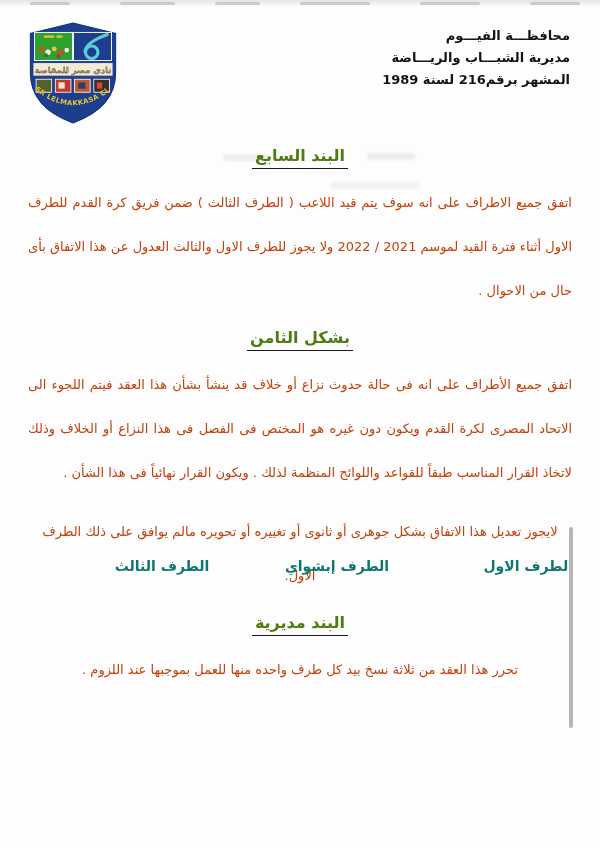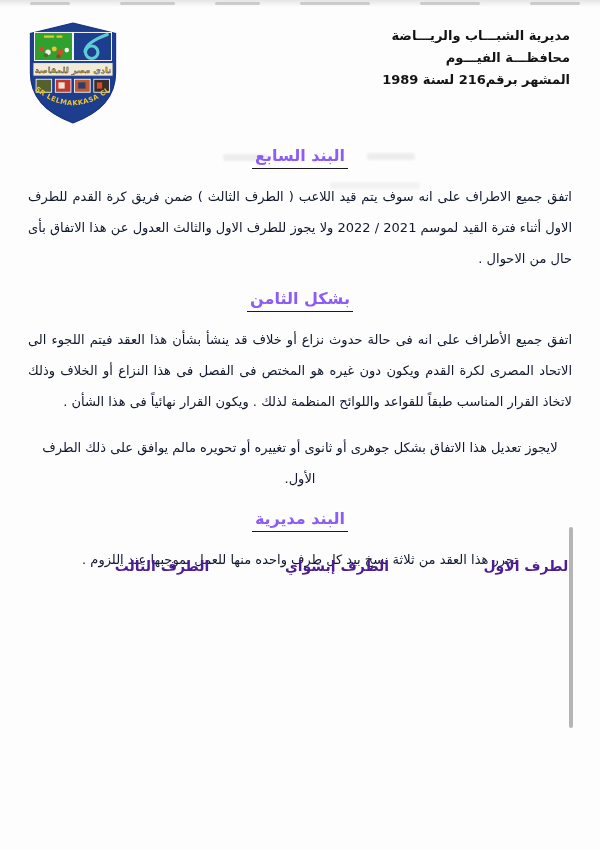--- a/index.html
+++ b/index.html
@@ -40,34 +40,34 @@
     font-weight:bold;font-size:13px;line-height:22px;
     color:#141414;
   }
   
   .doc{
     position:absolute;top:146px;left:28px;right:28px;
     direction:rtl;
   }
   .clause-title{
     text-align:center;font-size:16px;font-weight:bold;margin:0 0 12px;
-    color:#8b5cf6;
+    color:#4d7c0f;
   }
   .clause-title span{
     display:inline-block;border-bottom:1.6px solid #1a1a1a;padding:0 3px 3px;
   }
   .clause-body{
-    margin:0 0 15px;font-size:13px;line-height:31px;
-    text-align:justify;color:#0f172a;
+    margin:0 0 15px;font-size:13px;line-height:44px;
+    text-align:justify;color:#c2410c;
   }
   .clause-body.single{text-align:center;}
   
   .sig{
     position:absolute;top:558px;
-    font-weight:bold;font-size:14px;color:#4c1d95;direction:rtl;white-space:nowrap;
+    font-weight:bold;font-size:14px;color:#0f766e;direction:rtl;white-space:nowrap;
   }
   .sig-first{right:27px;margin-left:24px;}
   .sig-second{left:337px;transform:translateX(-50%);}
   .sig-third{left:162px;transform:translateX(-50%);}
   
   .scan-line{
     position:absolute;top:527px;right:27px;width:4px;height:201px;
     background:#b5b5b5;border-radius:2px;
   }
 </style>
@@ -123,22 +123,22 @@
       <rect x="73" y="59" width="5" height="6" fill="#d94a2a"></rect>
 
       <path id="crest-arc" d="M13 66 Q50 96 87 66" fill="none"></path>
       <text font-size="6.6" font-weight="bold" fill="#e8c531" letter-spacing="0.4">
         <textPath href="#crest-arc" startOffset="50%" text-anchor="middle">MISR LELMAKKASA CLUB</textPath>
       </text>
     </svg>
   </div>
 
   <div class="letterhead">
+    <div>محافظـــة الفيـــوم</div>
     <div>مديرية الشبـــاب والريـــاضة</div>
-    <div>محافظـــة الفيـــوم</div>
     <div>المشهر برقم216 لسنة 1989</div>
   </div>
 
   <div class="doc">
     <h2 class="clause-title"><span>البند السابع</span></h2>
     <p class="clause-body">اتفق جميع الاطراف على انه سوف يتم قيد اللاعب ( الطرف الثالث ) ضمن فريق كرة القدم للطرف الاول أثناء فترة القيد لموسم 2021 / 2022 ولا يجوز للطرف الاول والثالث العدول عن هذا الاتفاق بأى حال من الاحوال .</p>
 
     <h2 class="clause-title"><span>بشكل الثامن</span></h2>
     <p class="clause-body">اتفق جميع الأطراف على انه فى حالة حدوث نزاع أو خلاف قد ينشأ بشأن هذا العقد فيتم اللجوء الى الاتحاد المصرى لكرة القدم ويكون دون غيره هو المختص فى الفصل فى هذا النزاع أو الخلاف وذلك لاتخاذ القرار المناسب طبقاً للقواعد واللوائح المنظمة لذلك . ويكون القرار نهائياً فى هذا الشأن .</p>
 

